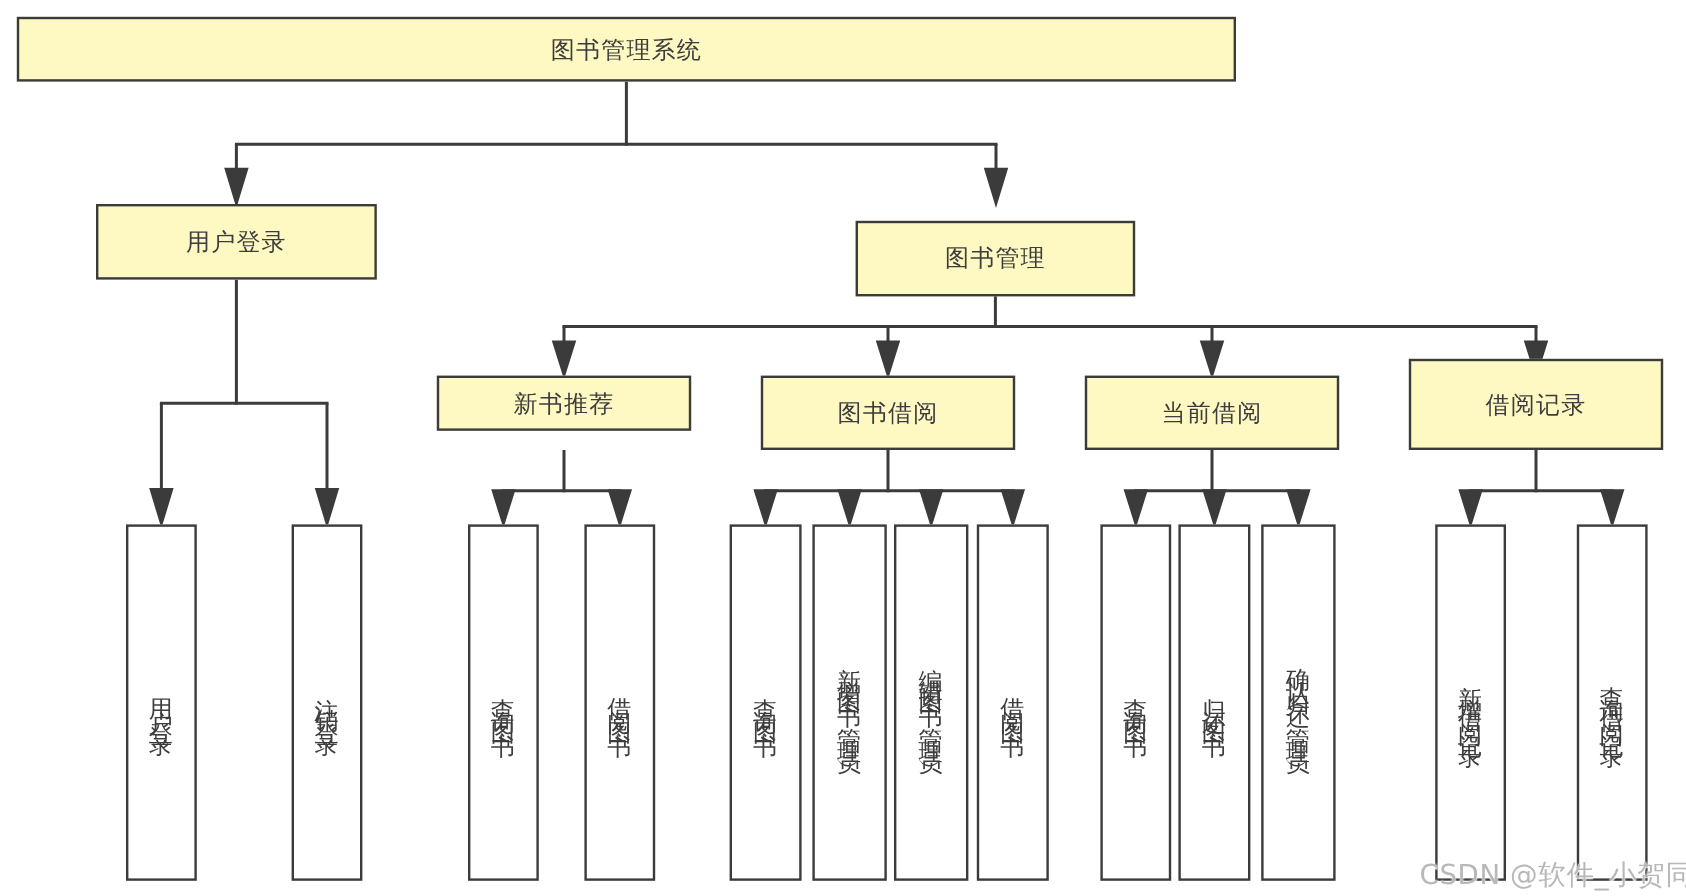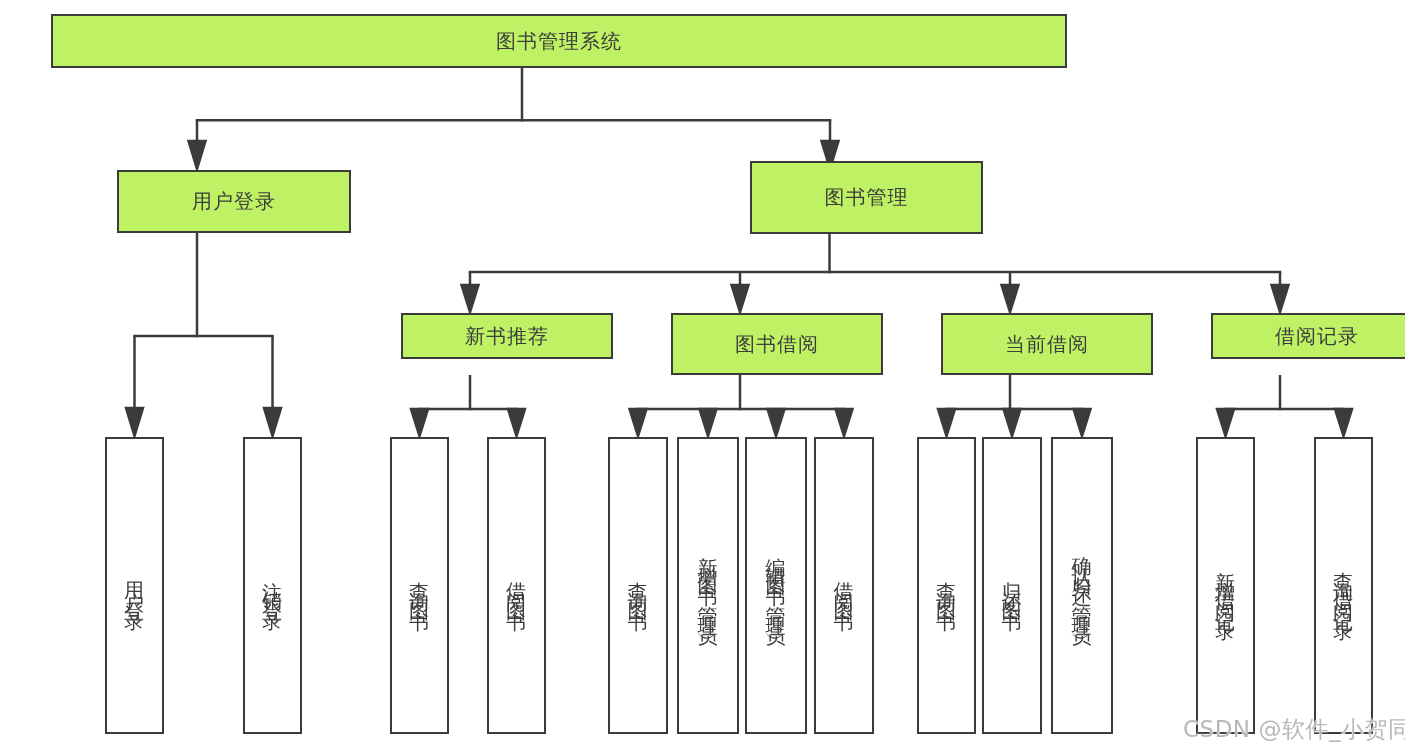--- a/index.html
+++ b/index.html
@@ -7,28 +7,27 @@
     position:relative;
     width:1405px;height:747px;
     background:#ffffff;
     font-family:"DejaVu Sans","Liberation Sans",sans-serif;
     overflow:hidden;
   }
   svg.connectors{position:absolute;left:0;top:0;z-index:1;}
   .box{
     position:absolute;
     box-sizing:border-box;
-    background:#bef264;
+    background:#fef9c3;
     border:2.5px solid #3b3b3b;
     display:flex;align-items:center;justify-content:center;
     color:#3d3d3d;
     font-size:20px;
     letter-spacing:1px;
     z-index:2;
-    margin-left:37px;
   }
   .vbox{
     position:absolute;
     box-sizing:border-box;
     background:#ffffff;
     border:2.5px solid #3b3b3b;
     display:flex;align-items:center;justify-content:center;
     color:#3d3d3d;
     font-size:20px;
     z-index:2;
@@ -129,26 +128,26 @@
         <polygon points="1217,409 1234,409 1225.5,436"></polygon>
         <line x1="1343.5" y1="409" x2="1343.5" y2="414"></line>
         <polygon points="1335,409 1352,409 1343.5,436"></polygon>
       </g>
     </g>
   </svg>
 
   <div class="box" style="left:14px;top:14px;width:1016px;height:54px;">图书管理系统</div>
 
   <div class="box" style="left:80px;top:170px;width:234px;height:63px;">用户登录</div>
-  <div class="box" style="left:713px;top:161px;width:233px;height:73px;">图书管理</div>
+  <div class="box" style="left:713px;top:184px;width:233px;height:63px;">图书管理</div>
 
   <div class="box" style="left:364px;top:313px;width:212px;height:46px;">新书推荐</div>
   <div class="box" style="left:634px;top:313px;width:212px;height:62px;">图书借阅</div>
   <div class="box" style="left:904px;top:313px;width:212px;height:62px;">当前借阅</div>
-  <div class="box" style="left:1174px;top:313px;width:212px;height:46px;">借阅记录</div>
+  <div class="box" style="left:1174px;top:299px;width:212px;height:76px;">借阅记录</div>
 
   <div class="vbox" style="left:105px;top:437px;width:59px;height:297px;">
     <span>用户登录</span>
     </div>
   <div class="vbox" style="left:243px;top:437px;width:59px;height:297px;">
     <span>注销登录</span>
     </div>
 
   <div class="vbox" style="left:390px;top:437px;width:59px;height:297px;">
     <span>查询图书</span>

